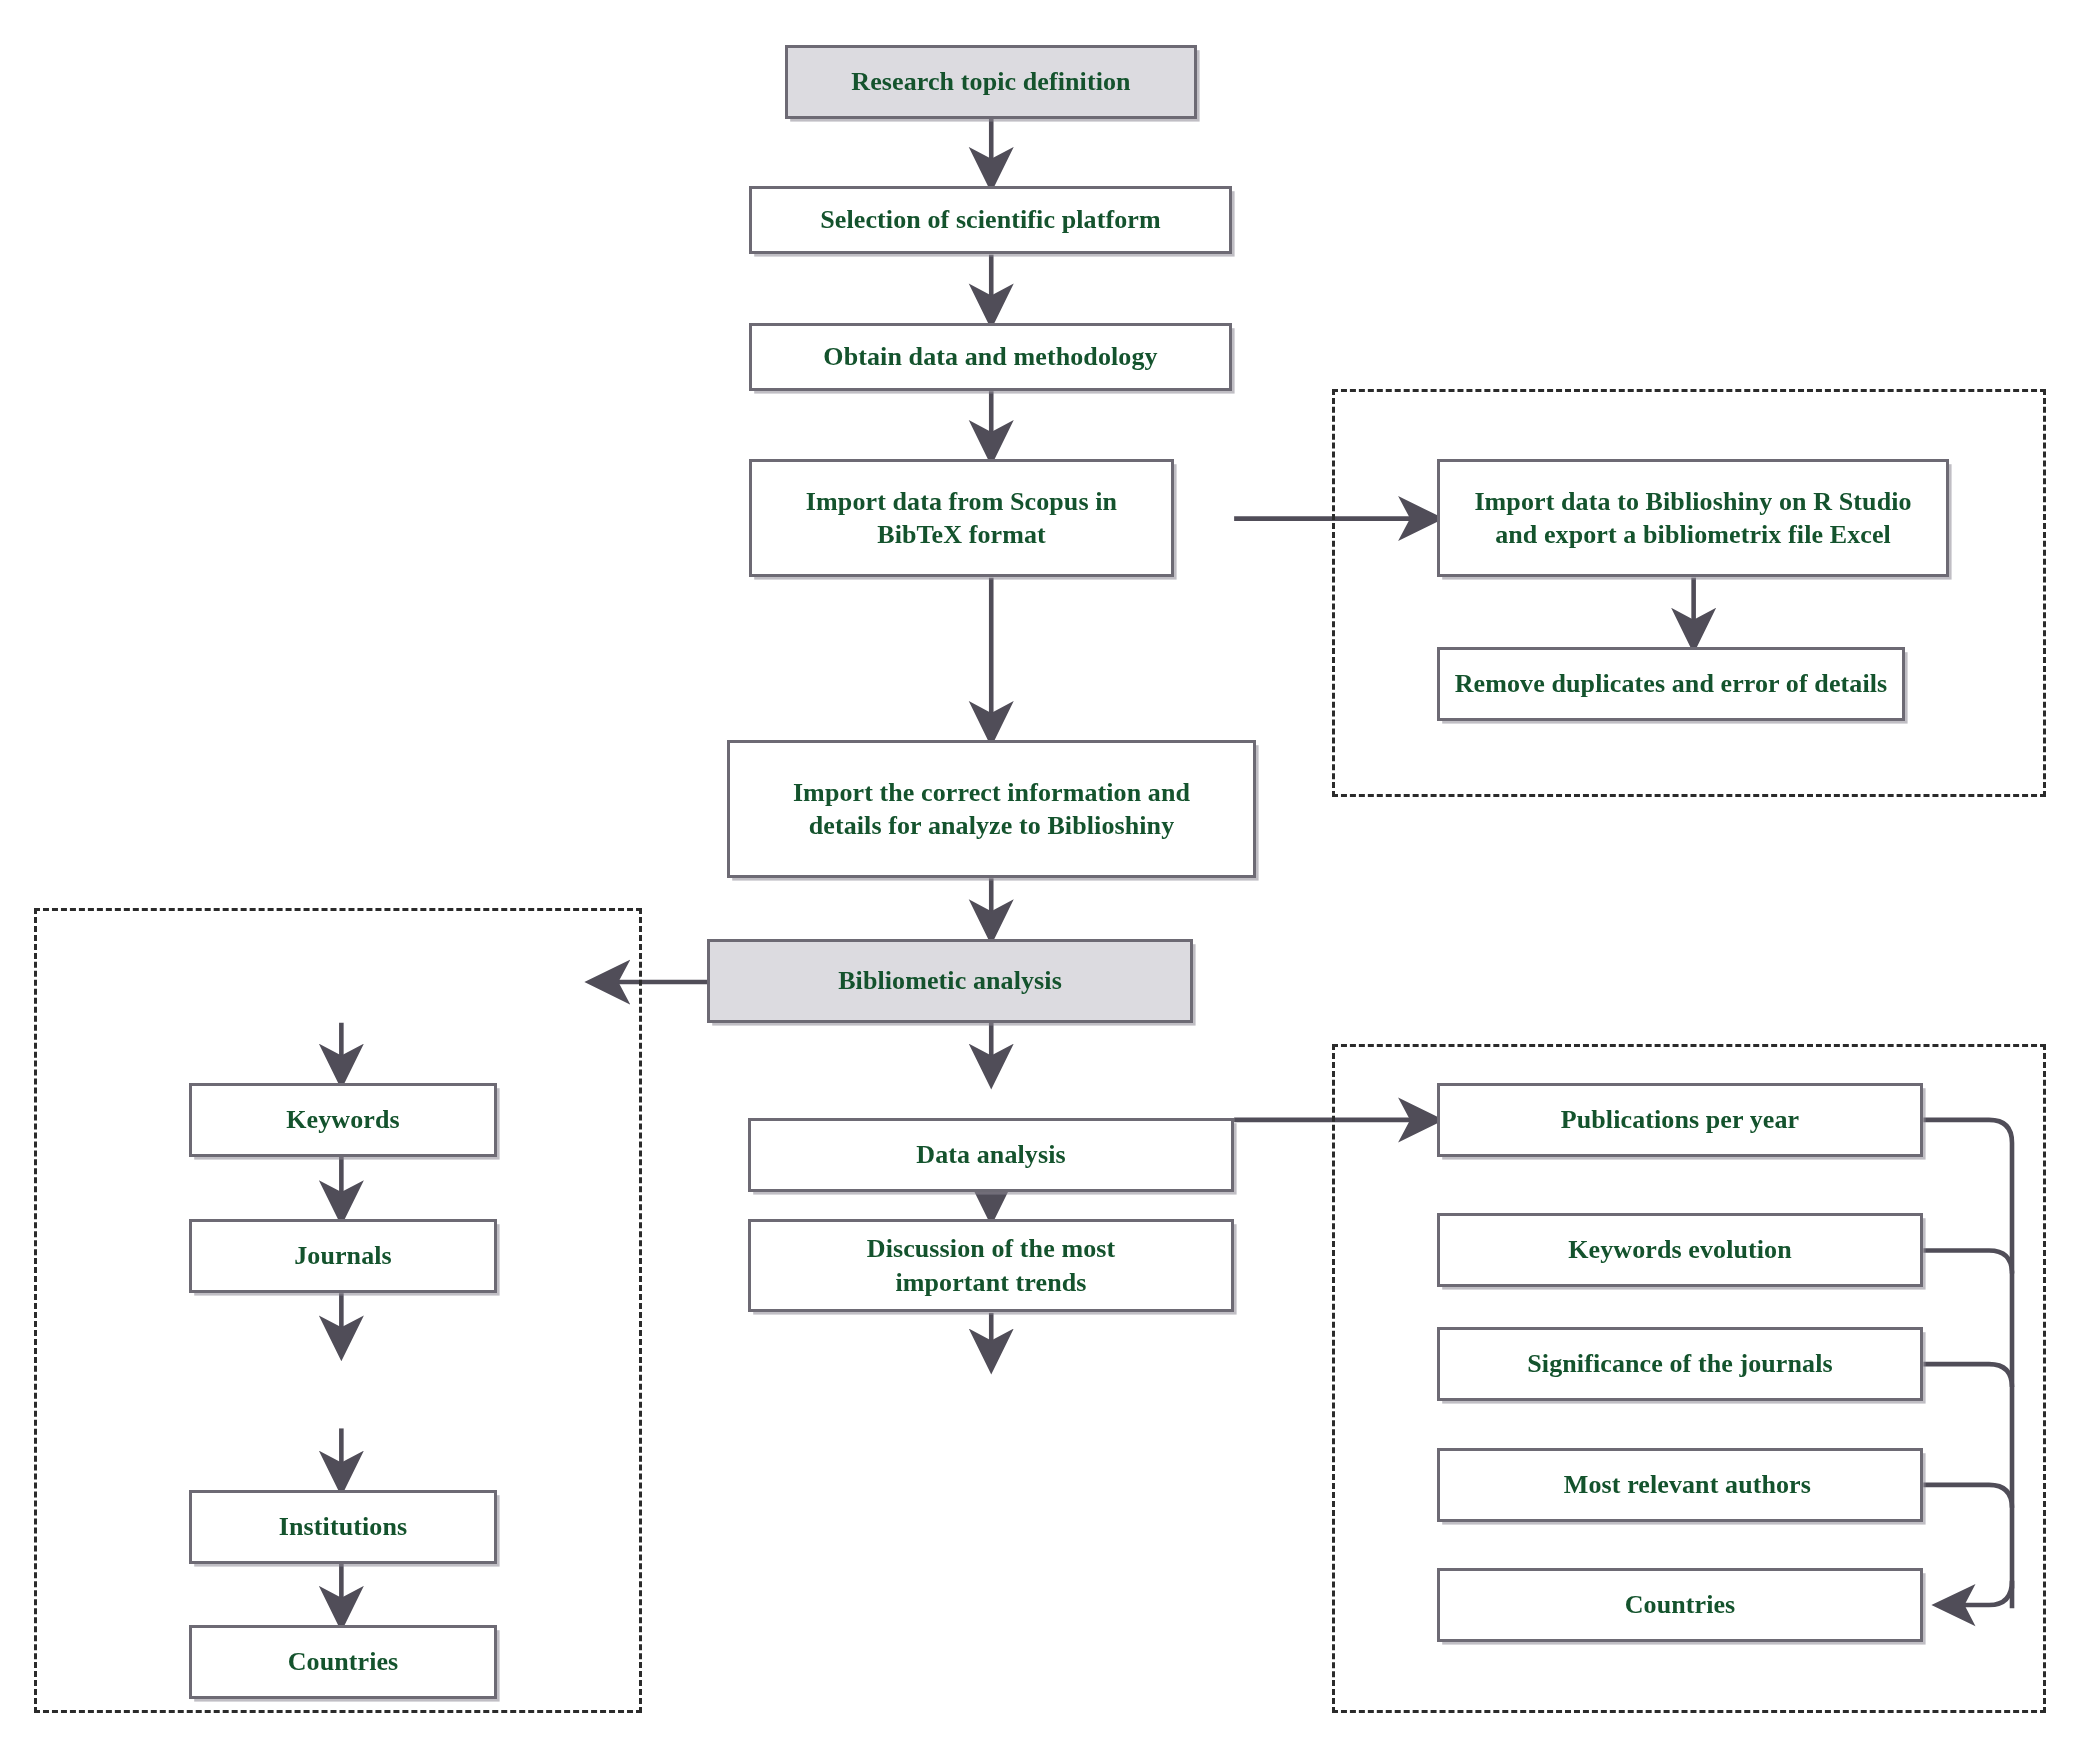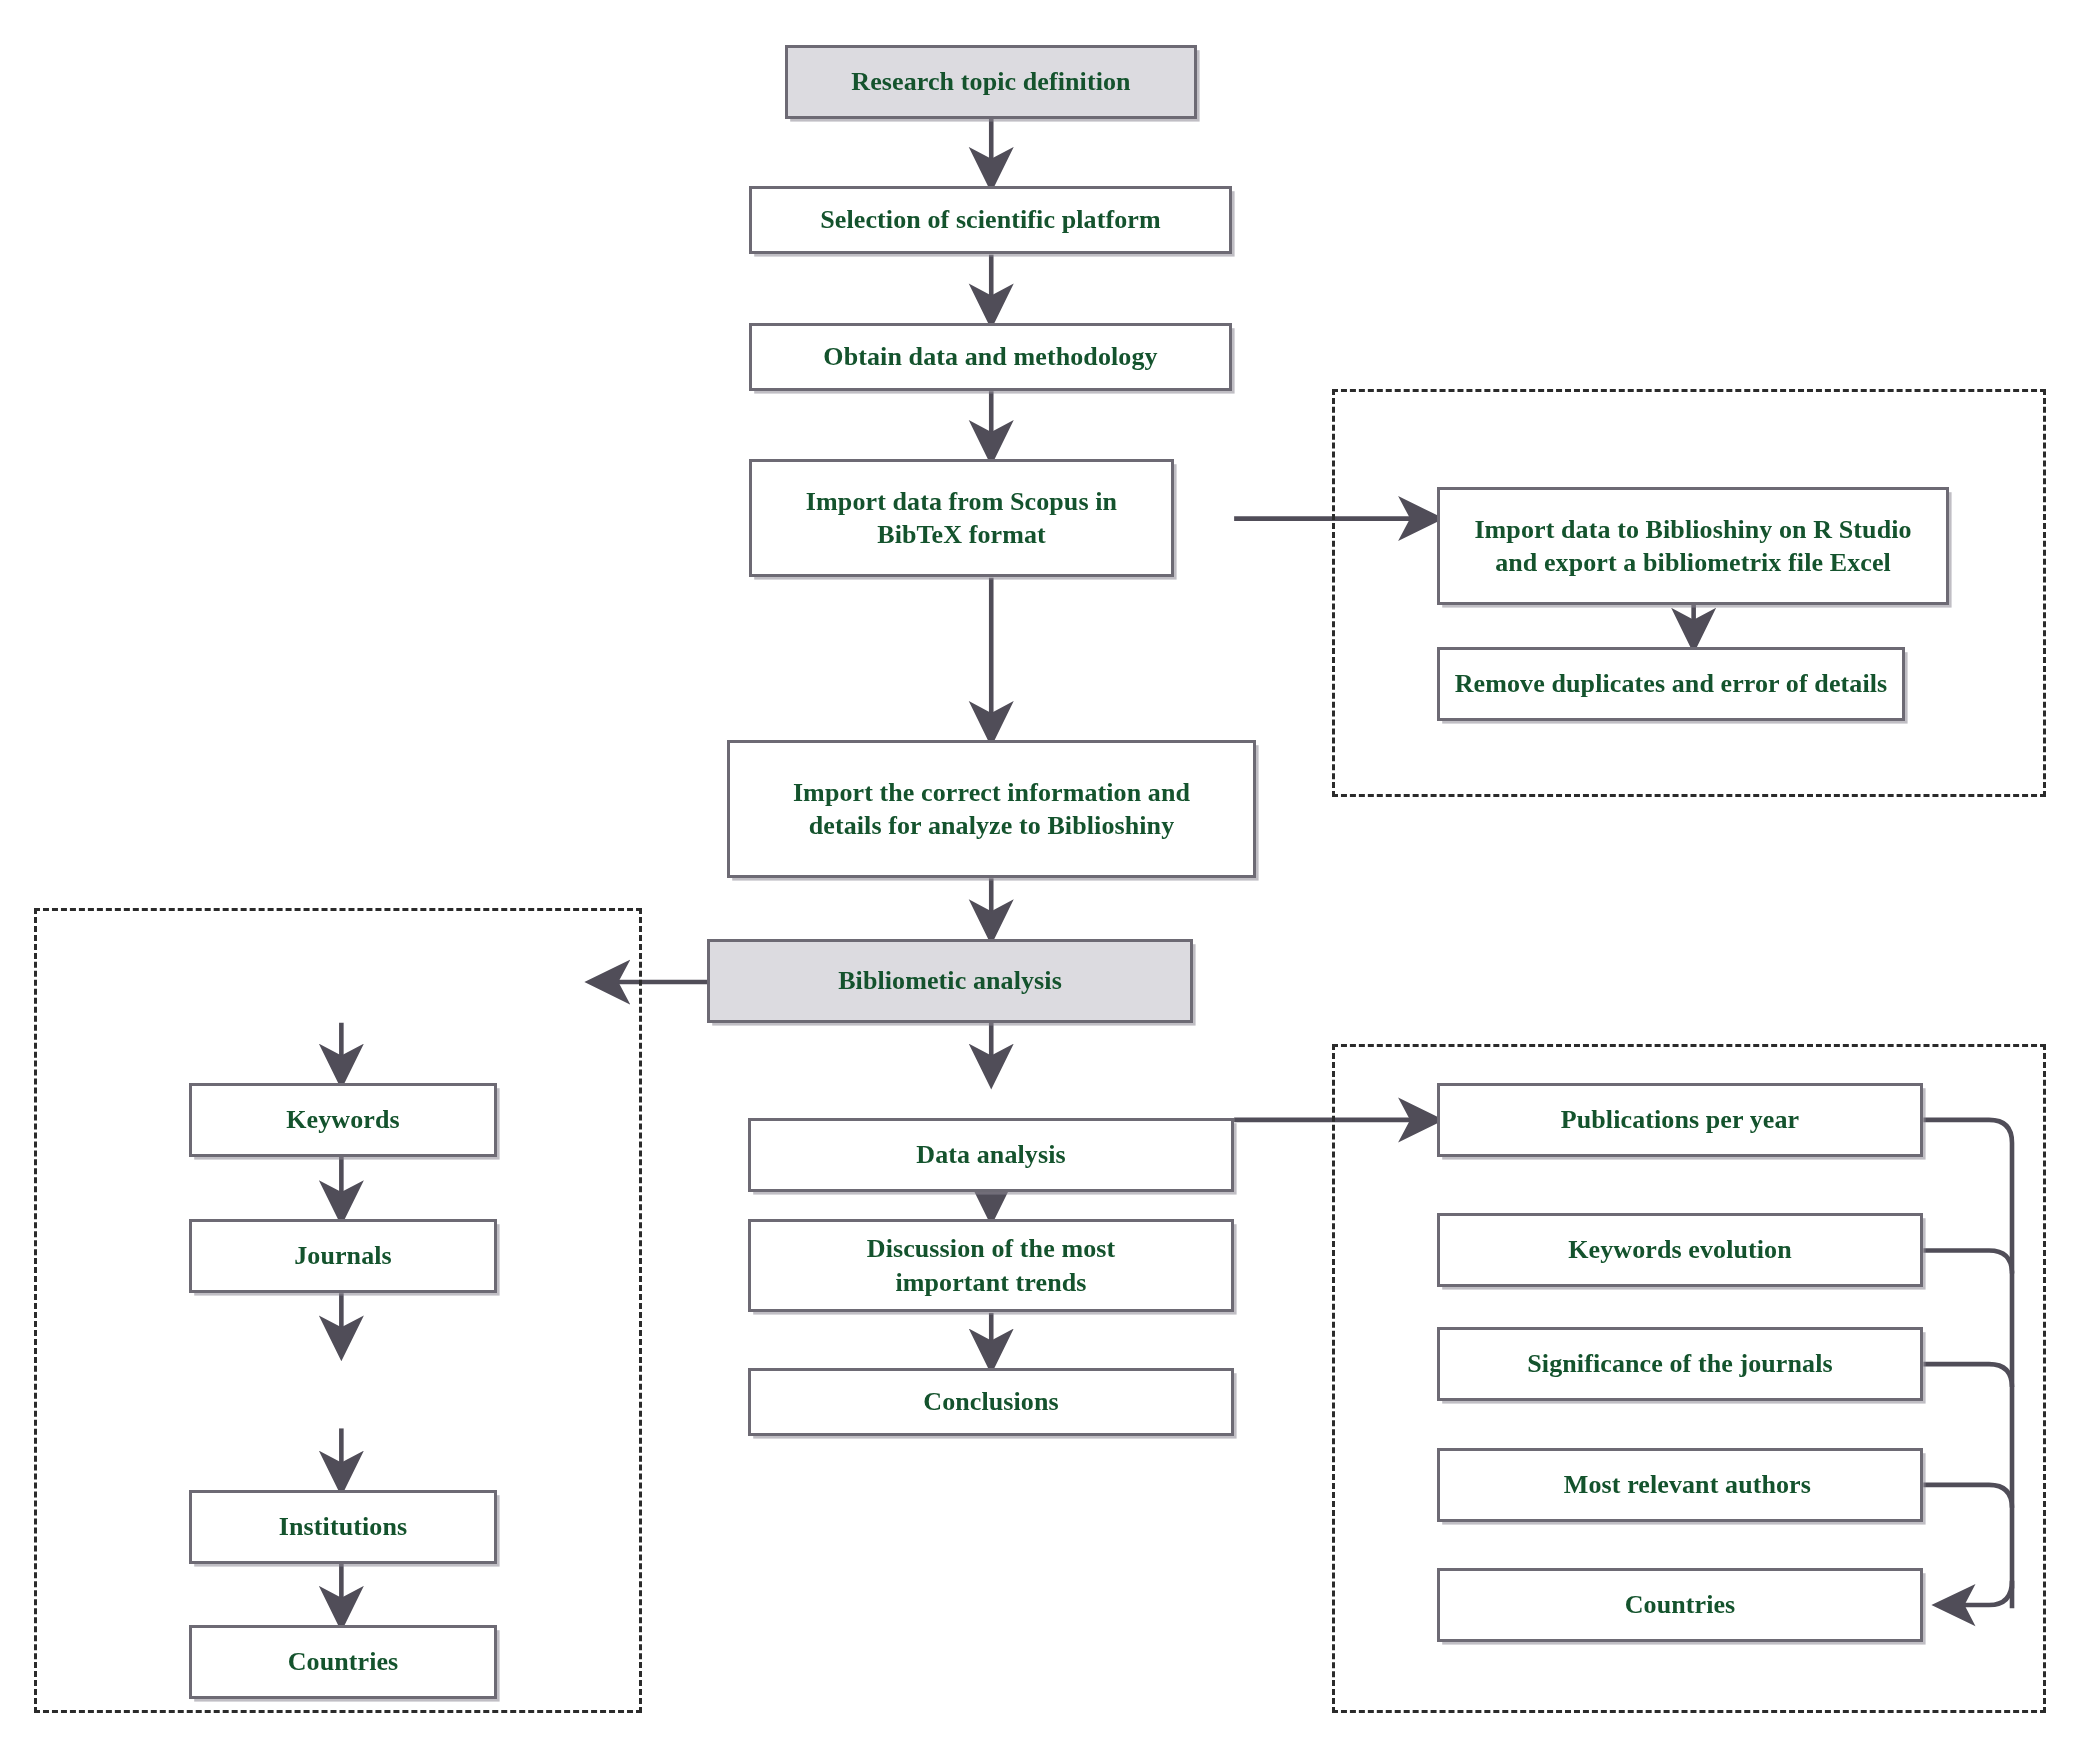--- a/index.html
+++ b/index.html
@@ -117,25 +117,22 @@
 
   <div class="node" style="left:748px;top:1118px;width:486px;height:74px;">
     <span class="lbl">Data analysis</span>
   </div>
 
   <div class="node" style="left:748px;top:1219px;width:486px;height:93px;">
     <span class="lbl">Discussion of the most
 important trends</span>
   </div>
 
-  <div class="node" style="left:748px;top:1368px;width:486px;height:68px;">
-    <span class="lbl">Conclusions</span>
-  </div>
 
-  <div class="node" style="left:1437px;top:459px;width:512px;height:118px;margin-top:28px;">
+  <div class="node" style="left:1437px;top:459px;width:512px;height:118px;">
     <span class="lbl">Import data to Biblioshiny on R Studio
 and export a bibliometrix file Excel</span>
   </div>
 
   <div class="node" style="left:1437px;top:647px;width:468px;height:74px;">
     <span class="lbl">Remove duplicates and error of details</span>
   </div>
 
 
   <div class="node" style="left:189px;top:1083px;width:308px;height:74px;">

